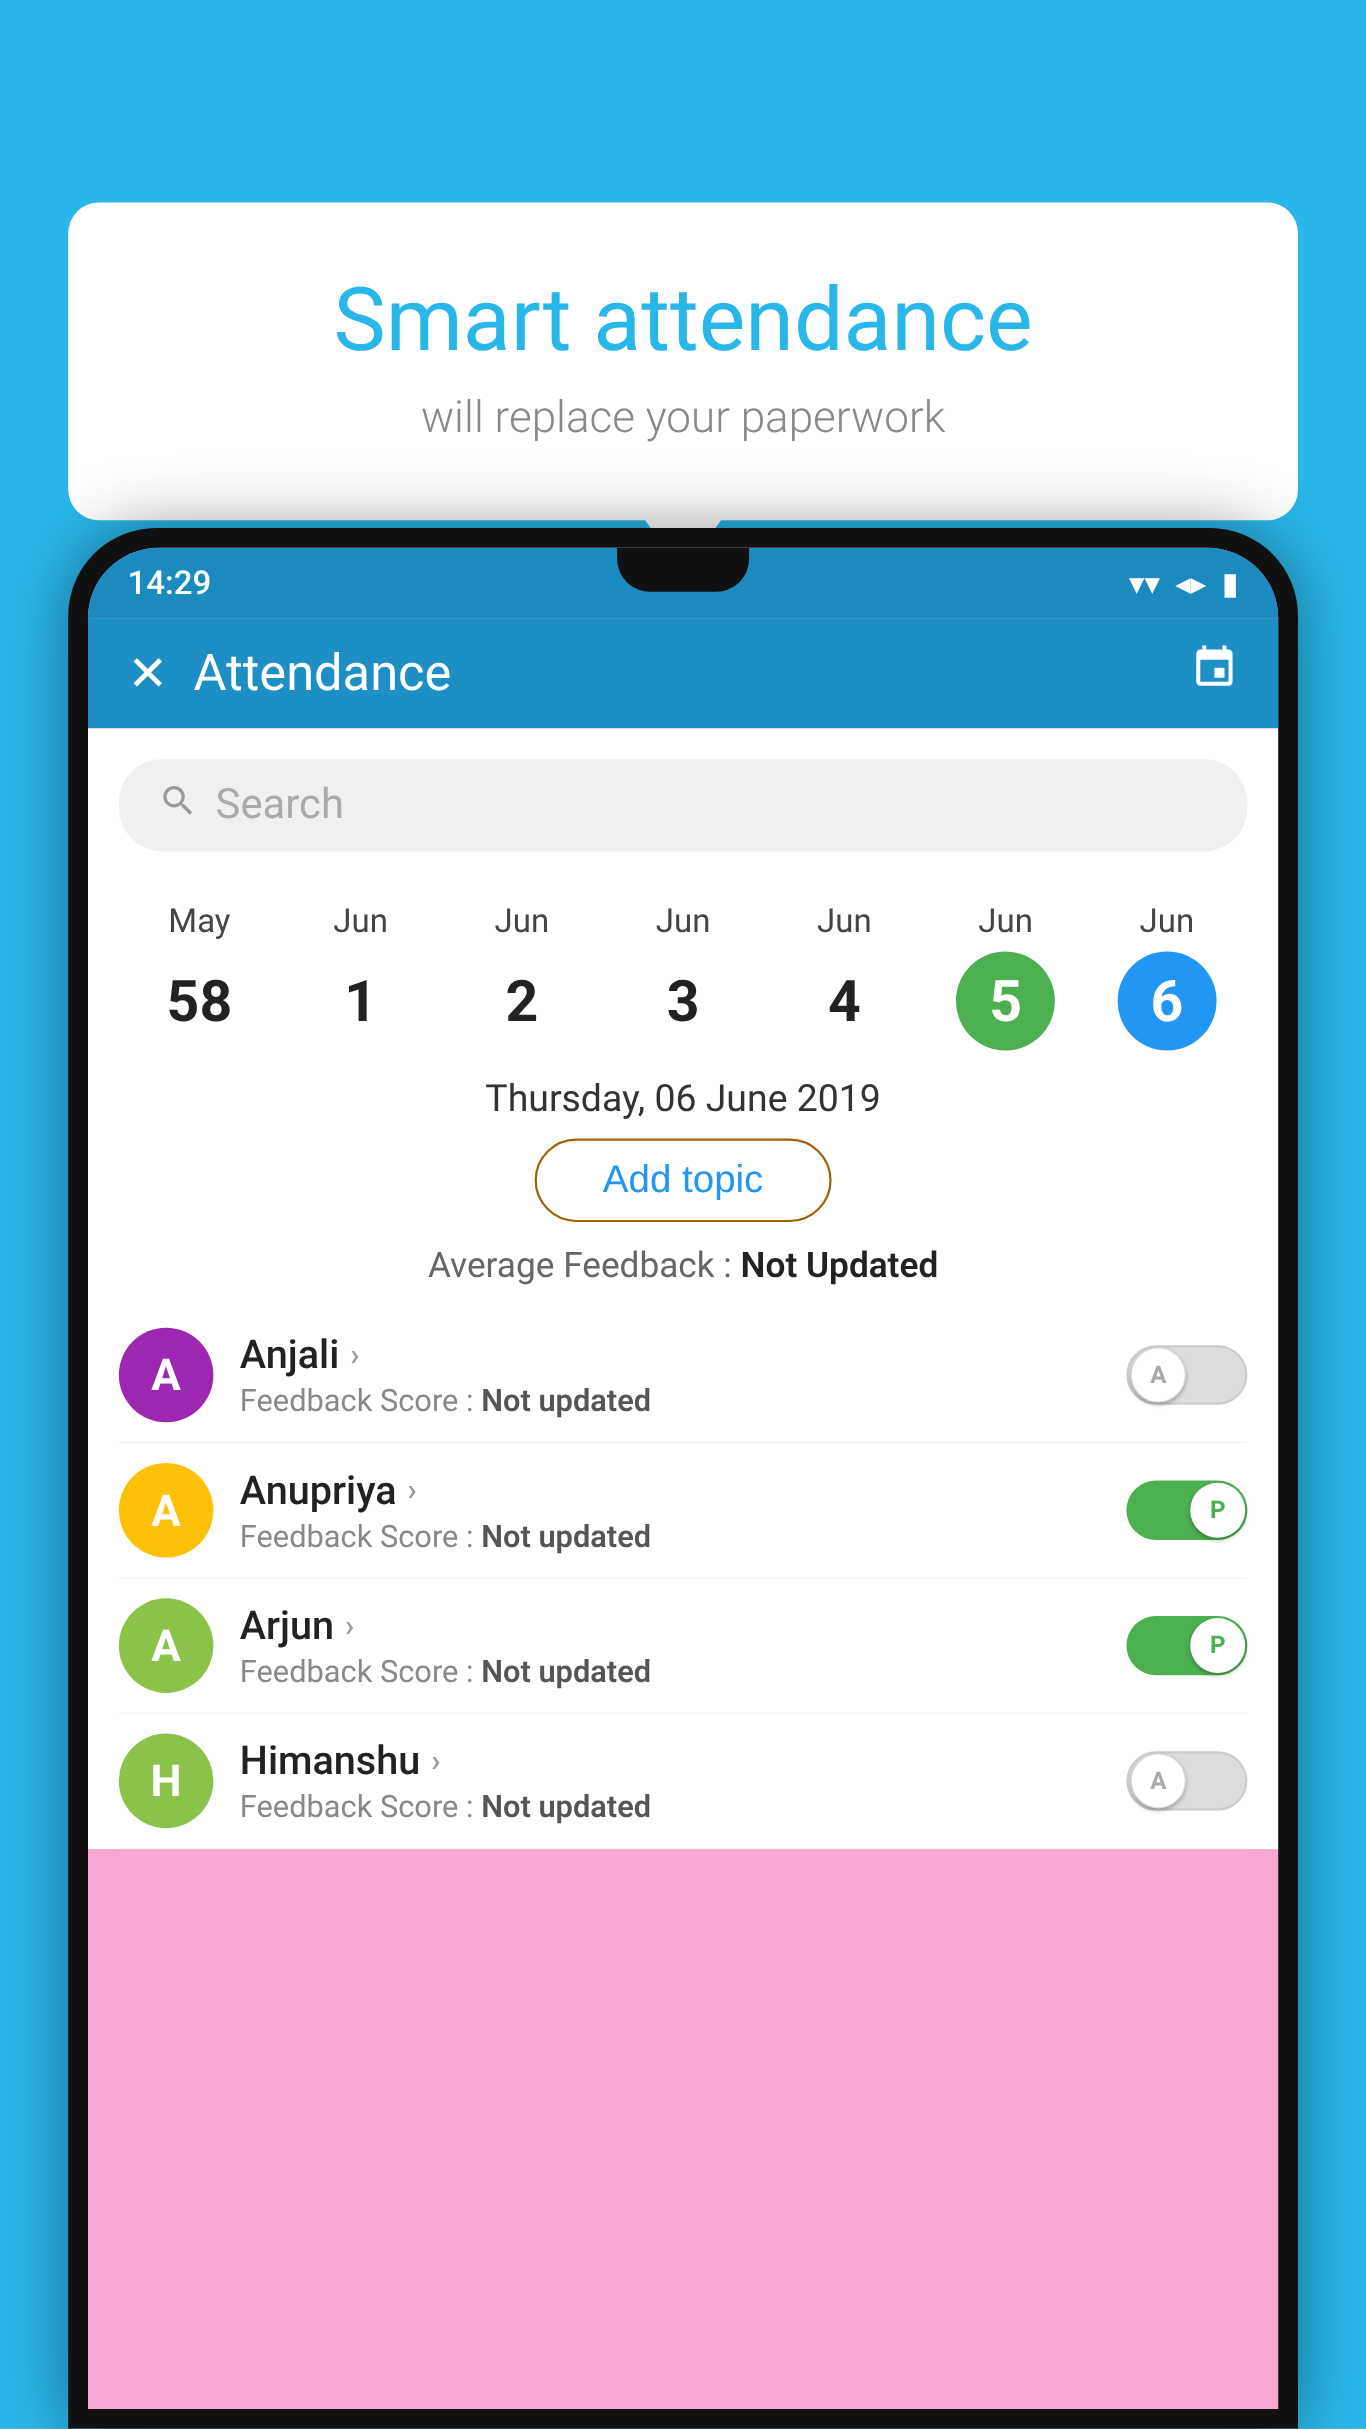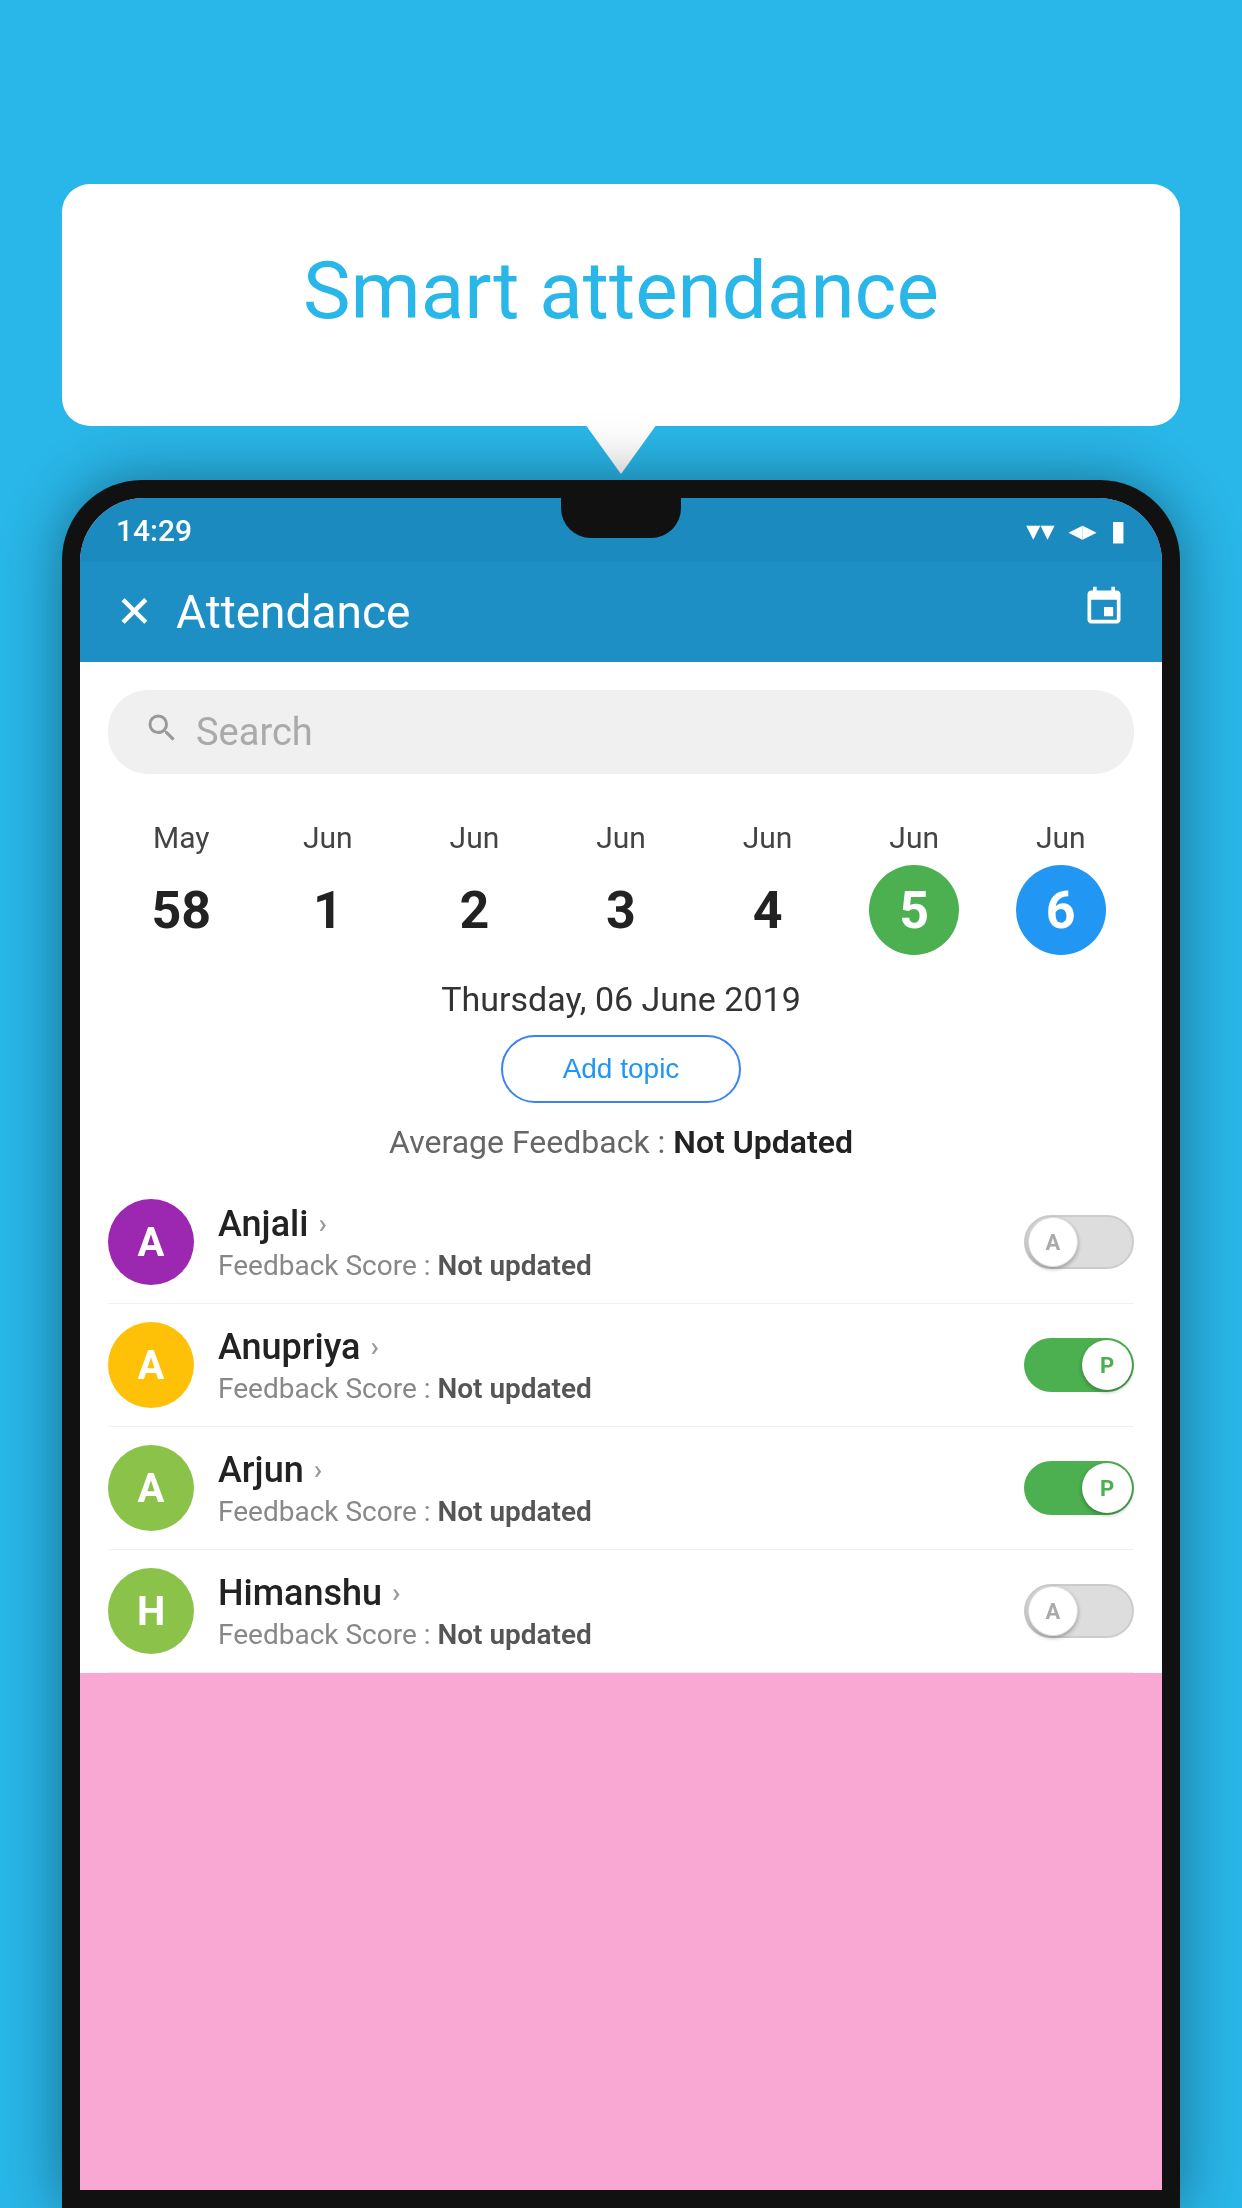--- a/index.html
+++ b/index.html
@@ -234,24 +234,24 @@
       text-align: center;
       font-size: 34px;
       color: #333;
       margin: 24px 0 16px;
     }
 
     
     .add-topic-btn {
       display: block;
       margin: 0 auto 20px;
-      border: 2px solid #3b82f6;
+      border: 2px solid #a16207;
       border-radius: 40px;
       padding: 16px 60px;
-      font-size: 28px;
+      font-size: 35px;
       color: #2196f3;
       background: white;
       cursor: pointer;
       text-align: center;
       width: fit-content;
     }
 
     
     .avg-feedback {
       text-align: center;
@@ -370,20 +370,21 @@
       right: 2px;
       color: #4caf50;
     }
   </style>
 </head>
 <body>
 
 <div class="speech-bubble-container">
   <div class="speech-bubble">
     <div class="bubble-title">Smart attendance</div>
+    <div class="bubble-subtitle">will replace your paperwork</div>
   </div>
 </div>
 
 <div class="phone-frame">
   <div class="phone-inner">
 
     <div class="status-bar">
       <div class="notch"></div>
       <span class="status-time">14:29</span>
       <div class="status-icons">

